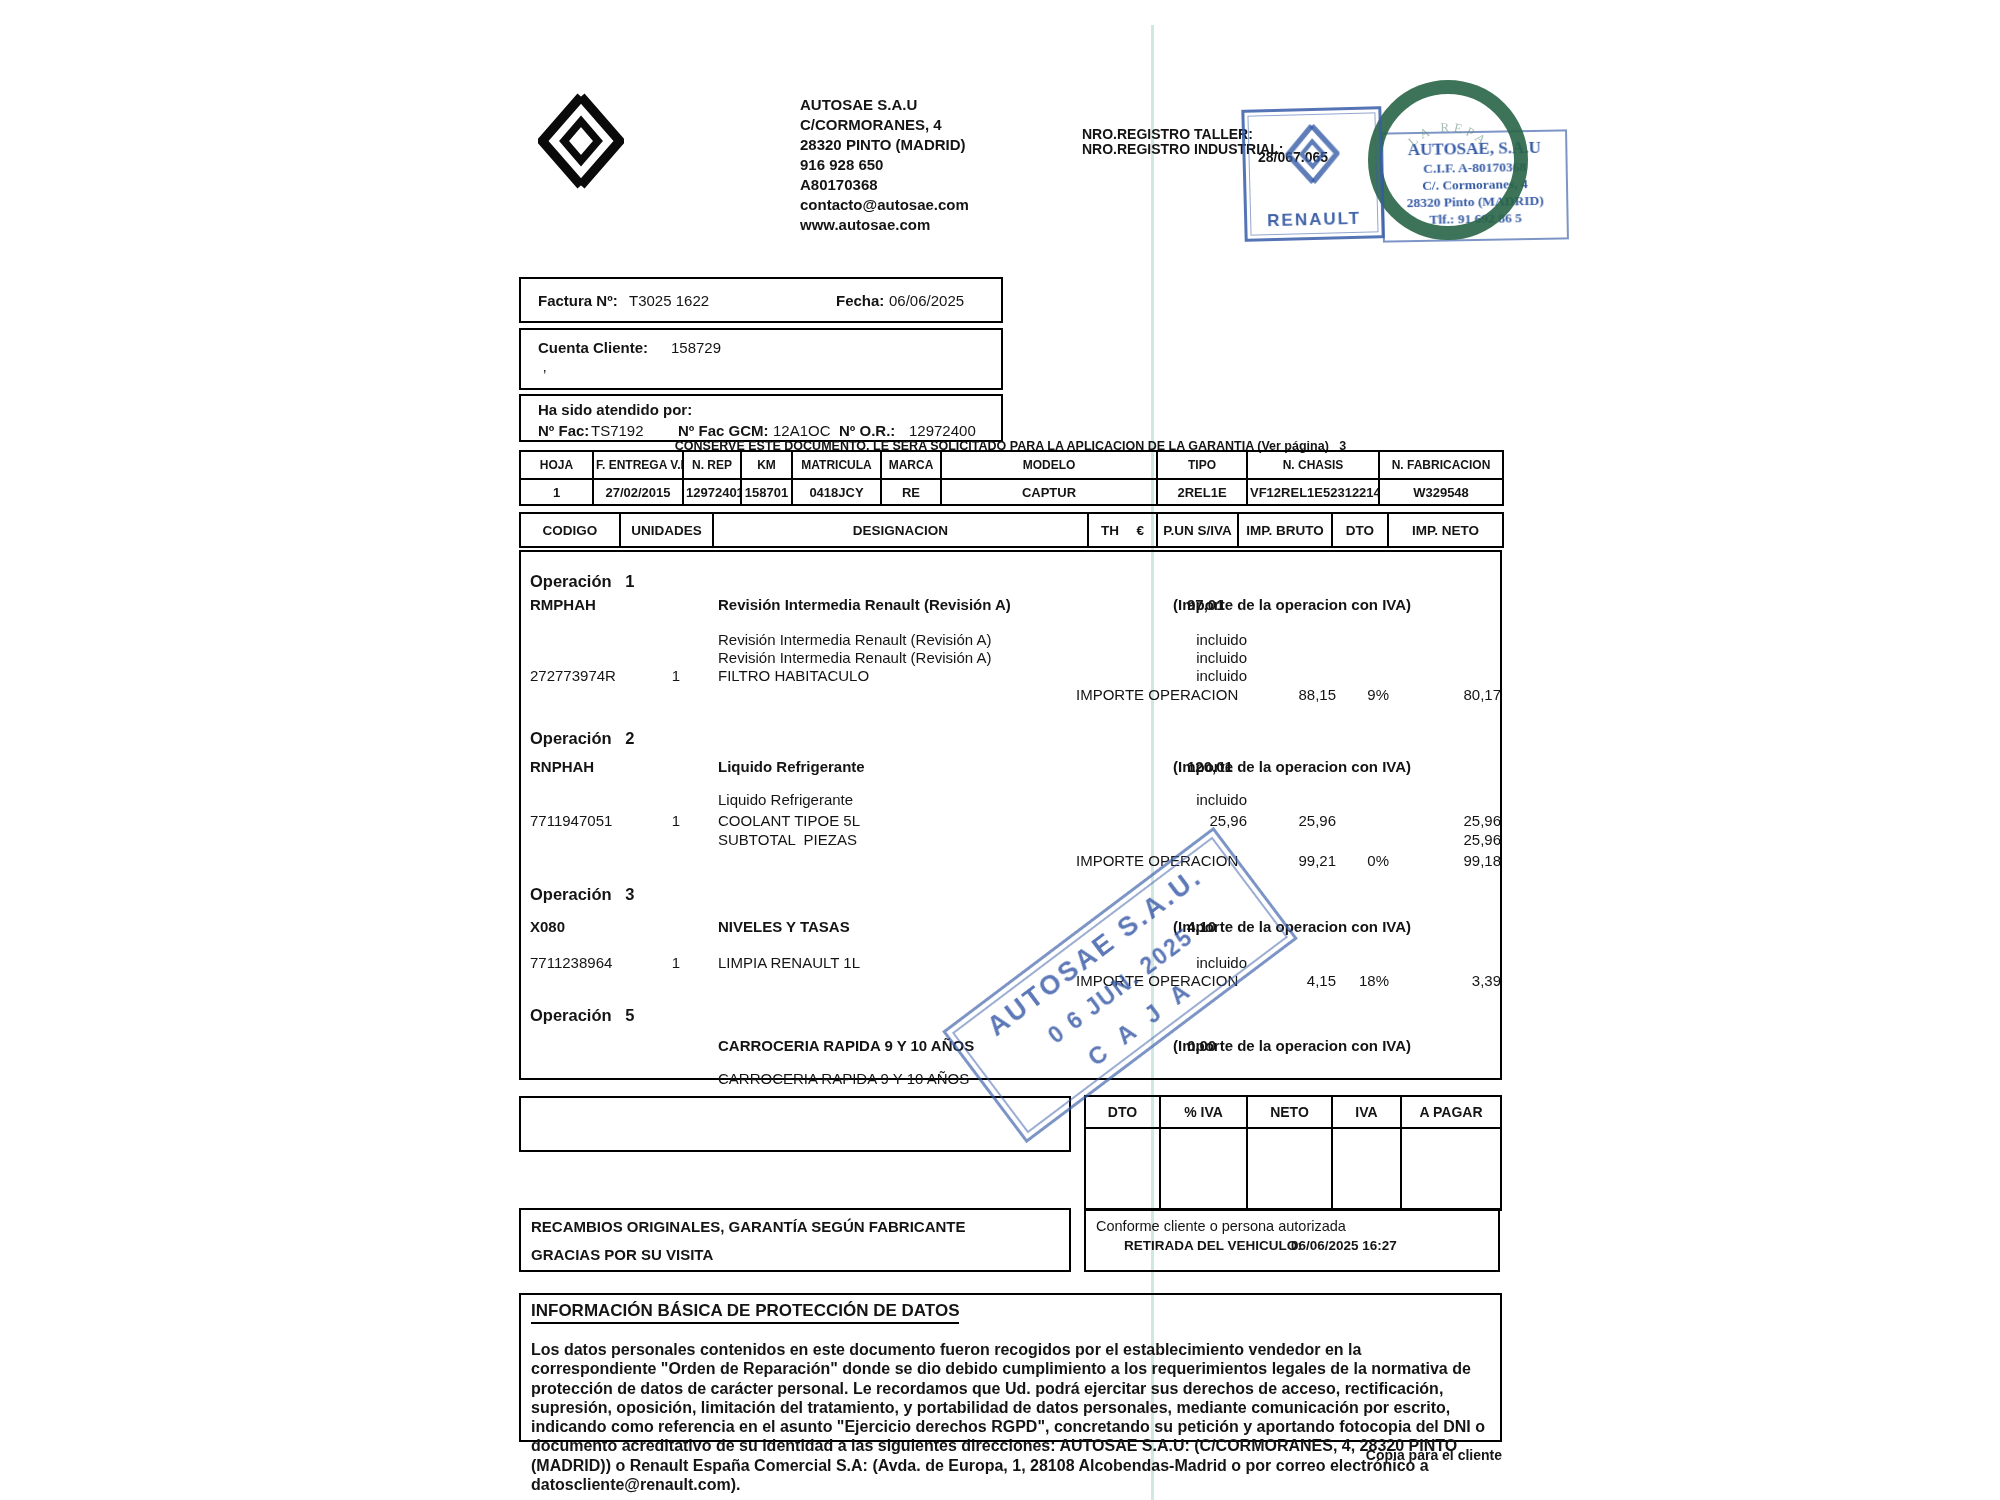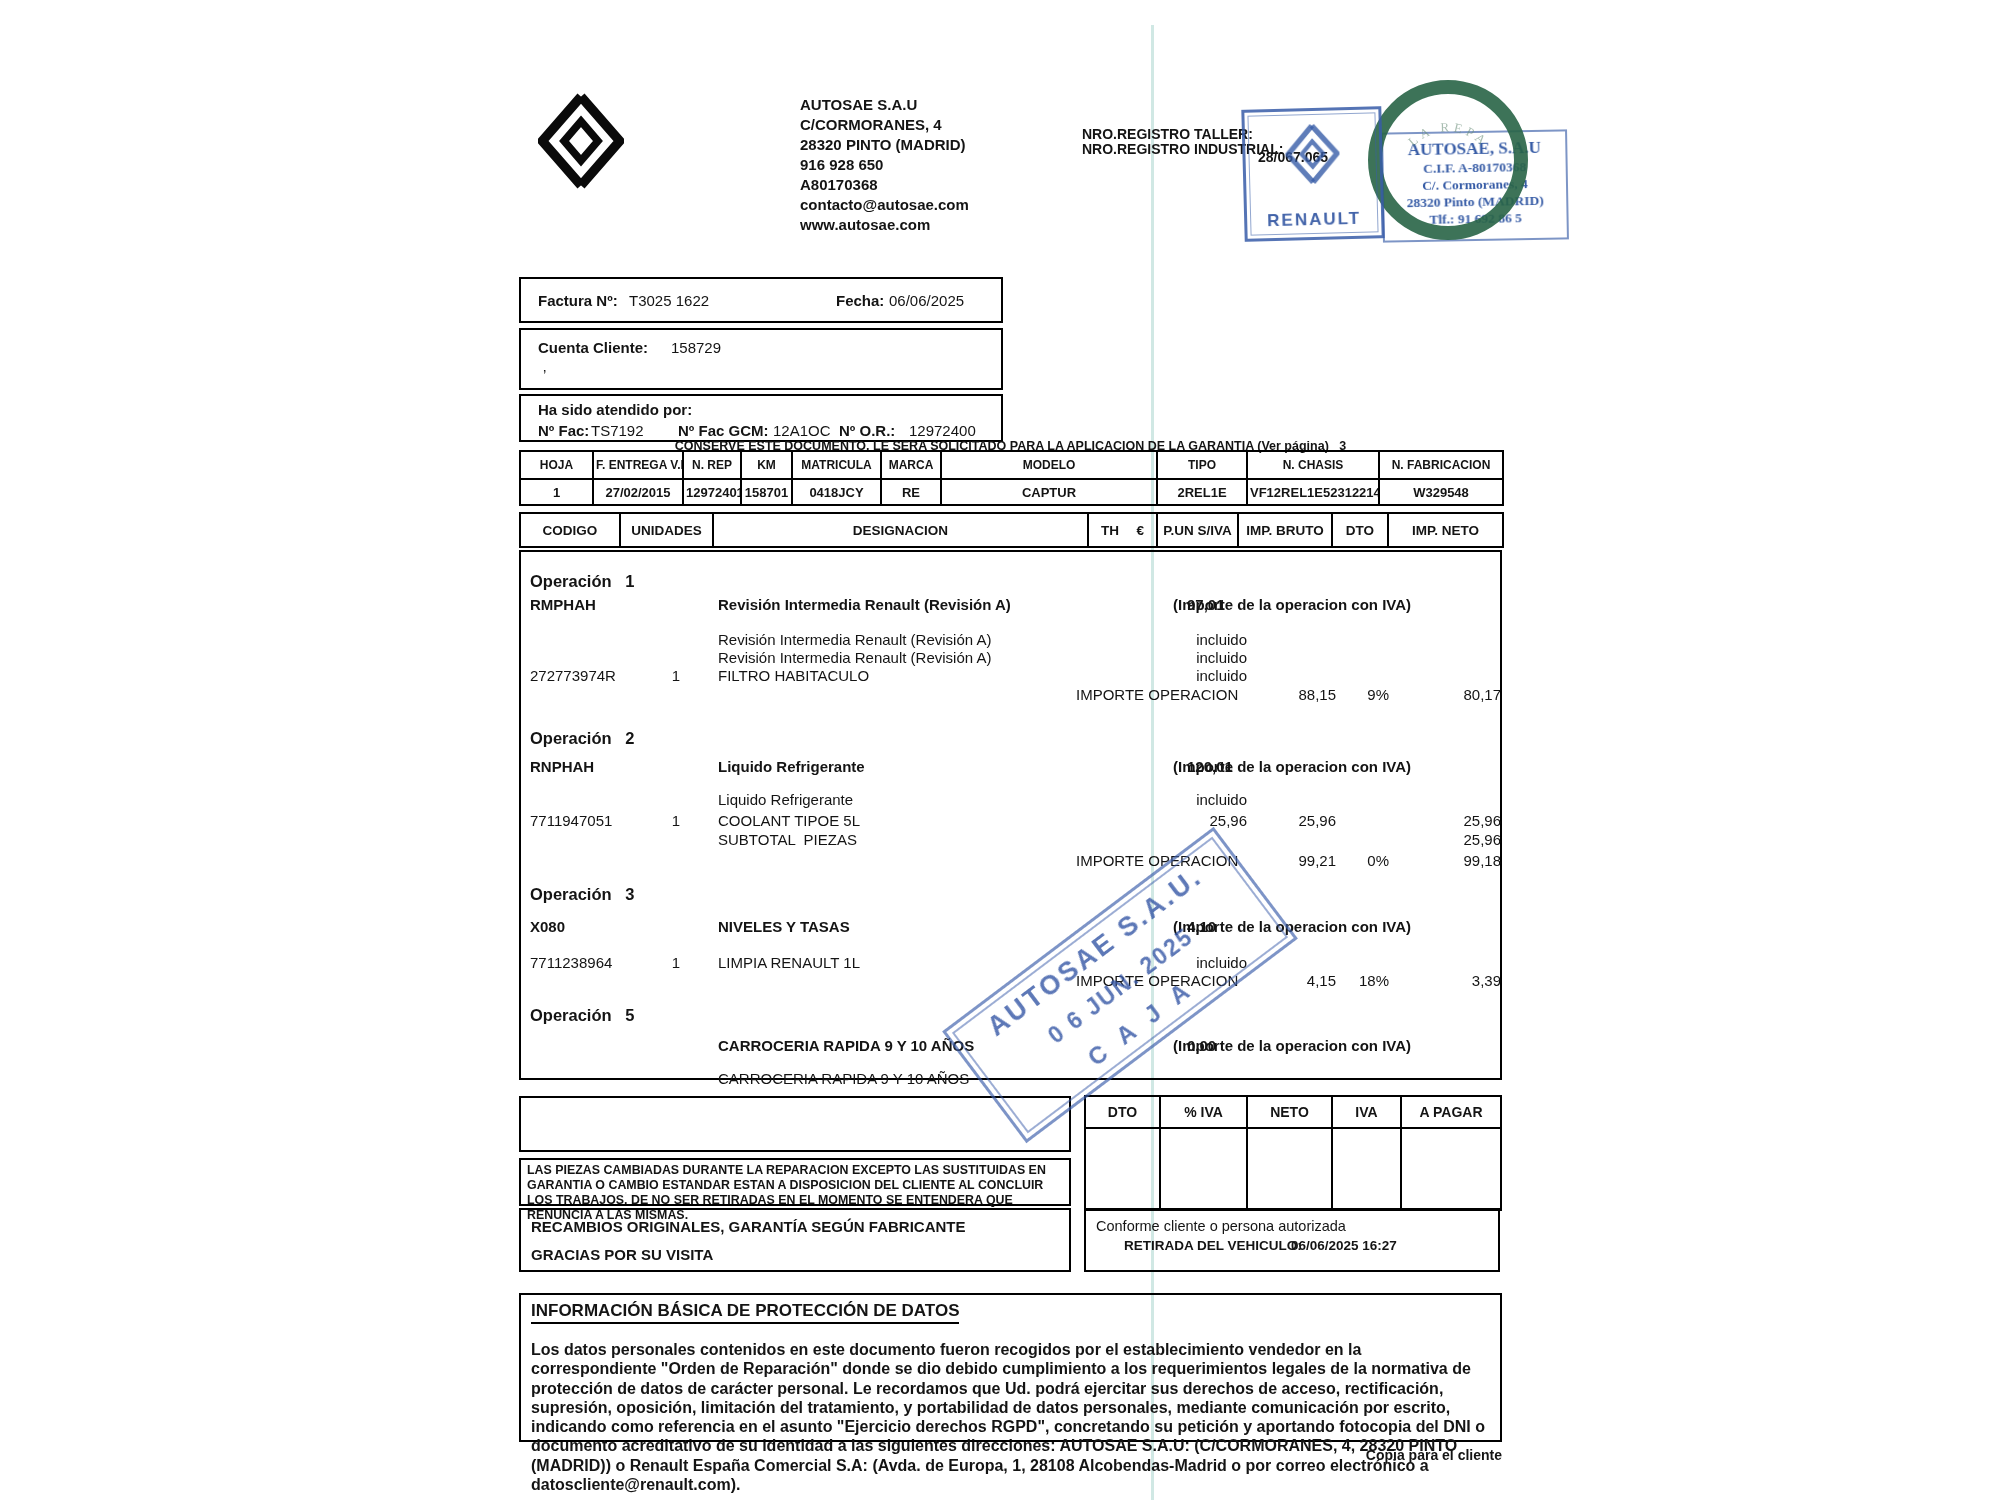--- a/index.html
+++ b/index.html
@@ -362,23 +362,20 @@
     <tr>
       <td></td>
       <td></td>
       <td></td>
       <td></td>
       <td></td>
     </tr>
   </tbody>
     </table>
 
-  <div class="box piezasbox">
-    <span>LAS PIEZAS CAMBIADAS DURANTE LA REPARACION EXCEPTO LAS SUSTITUIDAS EN GARANTIA O CAMBIO ESTANDAR  ESTAN  A  DISPOSICION  DEL CLIENTE AL CONCLUIR LOS TRABAJOS. DE NO SER  RETIRADAS EN EL MOMENTO SE ENTENDERA QUE RENUNCIA A LAS MISMAS.</span>
-  </div>
 
   <div class="box recambiosbox">
     <span class="boxtxt" style="left:10px;top:8px;font-weight:bold;">RECAMBIOS ORIGINALES, GARANTÍA SEGÚN FABRICANTE</span>
     <span class="boxtxt" style="left:10px;top:36px;font-weight:bold;">GRACIAS POR SU VISITA</span>
   </div>
 
   <div class="box conformebox">
     <span class="boxtxt" style="left:10px;top:8px;font-size:14.5px;">Conforme cliente o persona autorizada</span>
     <span class="boxtxt b" style="left:38px;top:28px;font-size:13.5px;">RETIRADA DEL VEHICULO:</span>
     <span class="boxtxt b" style="left:205px;top:28px;font-size:13.5px;">06/06/2025 16:27</span>

